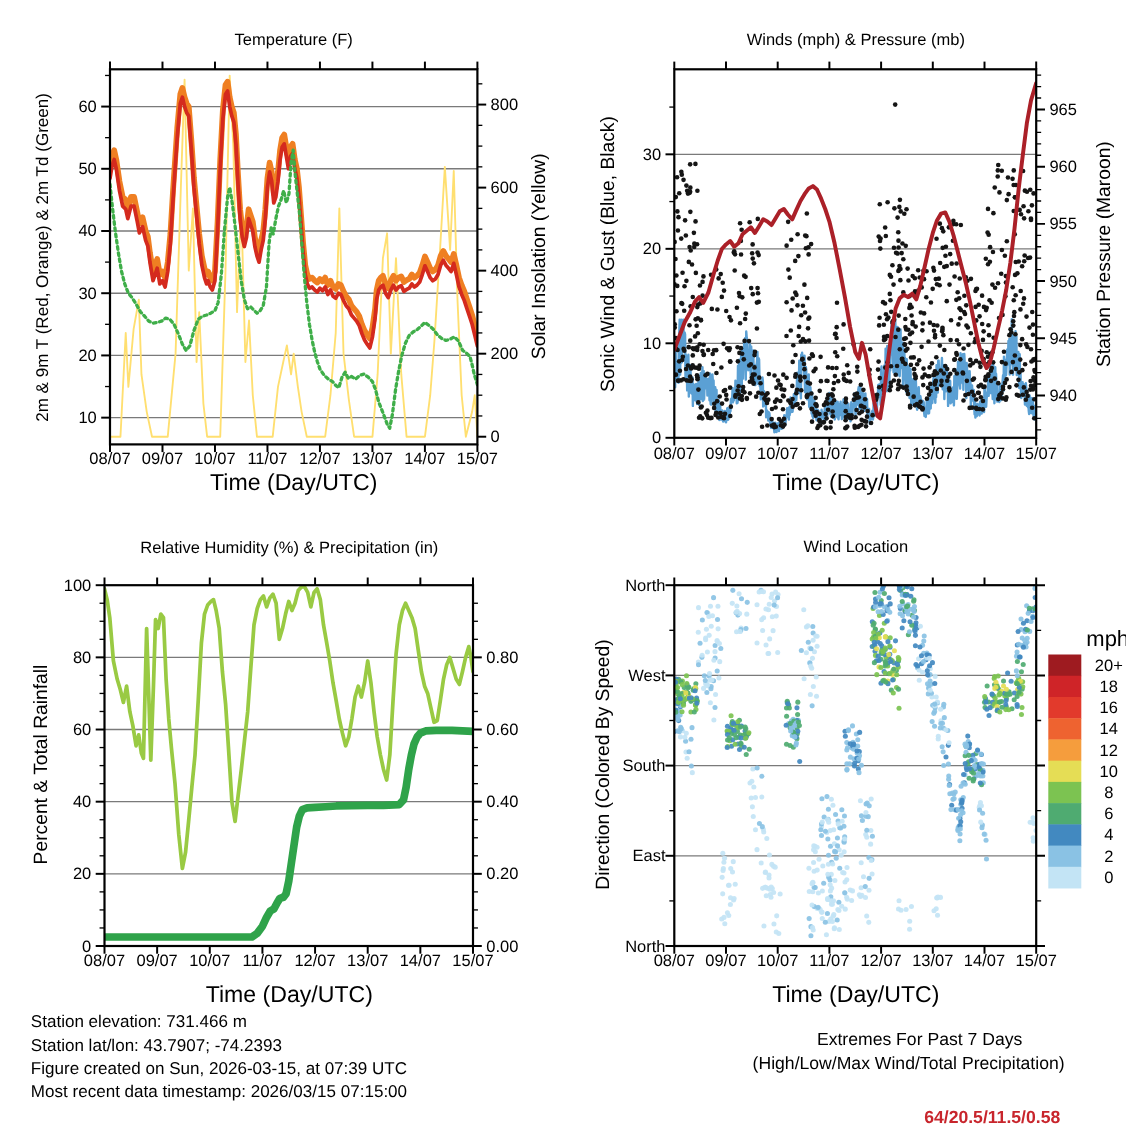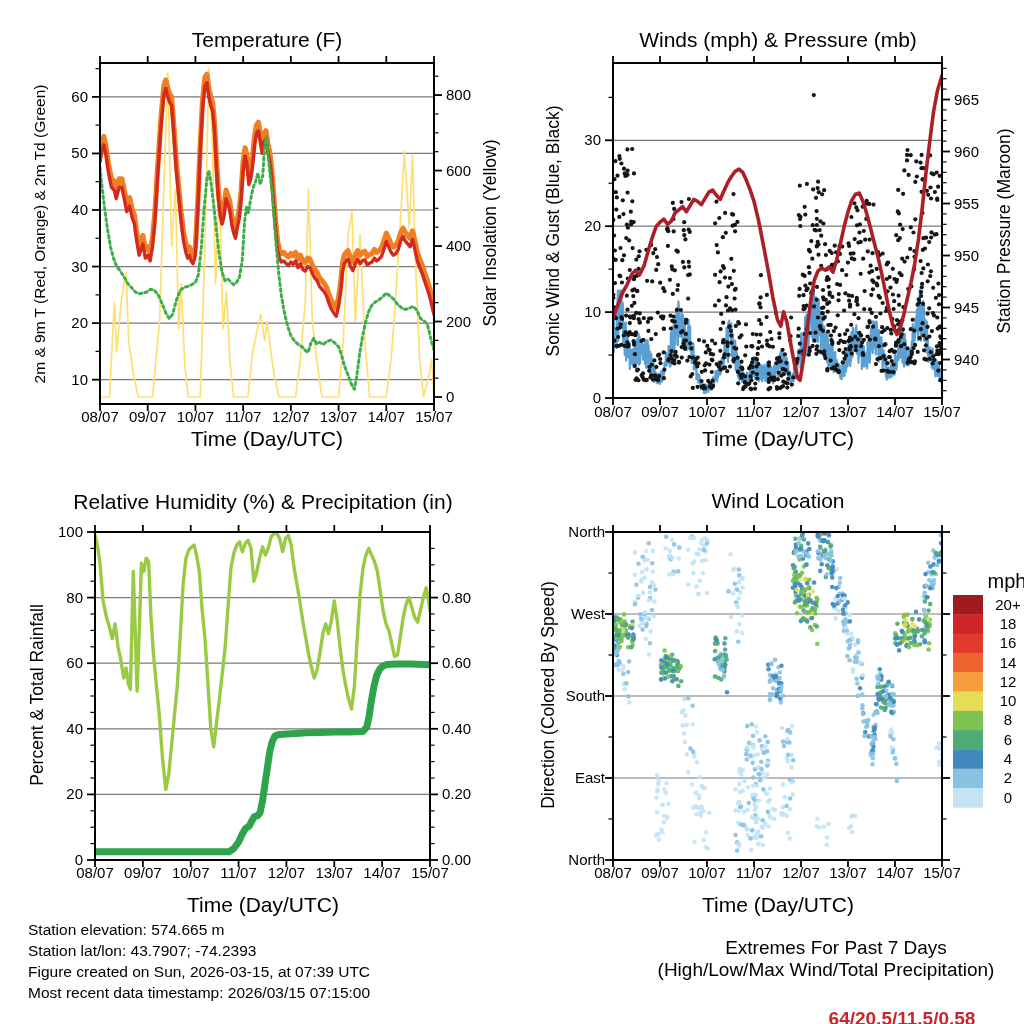--- a/index.html
+++ b/index.html
@@ -1,26 +1,26 @@
 <!DOCTYPE html>
 <html><head>
 <meta charset="utf-8">
 <style>
   html,body{margin:0;padding:0;background:#fff}
   .fig{position:relative;width:1024px;height:1024px;background:#fff;
        font-family:"Liberation Sans",sans-serif;color:#000;overflow:hidden}
   svg{position:absolute;left:0;top:0;font-family:"Liberation Sans",sans-serif}
-  .ttl{position:absolute;transform:translateX(-50%);font-size:21px;white-space:nowrap}
+  .ttl{position:absolute;transform:translateX(-50%);font-size:15px;white-space:nowrap}
   .xlab{position:absolute;transform:translateX(-50%);font-size:21px;white-space:nowrap}
   .ylab{position:absolute;transform:translate(-50%,-50%) rotate(-90deg);
         font-size:17.5px;white-space:nowrap}
   .ylab.small{font-size:15.5px}
   .cbtitle{position:absolute;transform:translateX(-50%);font-size:20px}
   .foot{position:absolute;left:28px;top:919px;font-size:15.5px;line-height:21px}
-  .extline{position:absolute;transform:translateX(-50%);font-size:19px;white-space:nowrap}
+  .extline{position:absolute;transform:translateX(-50%);font-size:16px;white-space:nowrap}
   .extval{font-weight:bold}
 </style>
 </head>
 <body>
 
 <div class="fig">
   <svg id="plot" width="1024" height="1024">
       <line x1="100" y1="379.6792" x2="434" y2="379.6792" stroke="#7a7a7a" stroke-width="1.2"></line>
       <line x1="100" y1="323.1192" x2="434" y2="323.1192" stroke="#7a7a7a" stroke-width="1.2"></line>
       <line x1="100" y1="266.55920000000003" x2="434" y2="266.55920000000003" stroke="#7a7a7a" stroke-width="1.2"></line>
@@ -2423,21 +2423,21 @@
   <div class="ylab small" style="left:40px;top:234px">2m &amp; 9m T (Red, Orange) &amp; 2m Td (Green)</div>
   <div class="ylab" style="left:490px;top:233px">Solar Insolation (Yellow)</div>
   <div class="ylab" style="left:553px;top:231px">Sonic Wind &amp; Gust (Blue, Black)</div>
   <div class="ylab" style="left:1004px;top:231px">Station Pressure (Maroon)</div>
   <div class="ylab" style="left:37px;top:695px">Percent &amp; Total Rainfall</div>
   <div class="ylab" style="left:548px;top:695px">Direction (Colored By Speed)</div>
 
   <div class="cbtitle" style="left:1007px;top:570px">mph</div>
 
   <div class="foot">
-    <div>Station elevation: 574.665 m</div>
+    <div>Station elevation: 731.466 m</div>
     <div>Station lat/lon: 43.7907; -74.2393</div>
     <div>Figure created on Sun, 2026-03-15, at 07:39 UTC</div>
     <div>Most recent data timestamp: 2026/03/15 07:15:00</div>
   </div>
 
   <div class="extline" style="left:836px;top:937px">Extremes For Past 7 Days</div>
   <div class="extline" style="left:826px;top:959px">(High/Low/Max Wind/Total Precipitation)</div>
   <div class="extline extval" style="left: 902px; top: 1008px; color: rgb(200, 37, 44);">64/20.5/11.5/0.58</div>
 </div>
 

